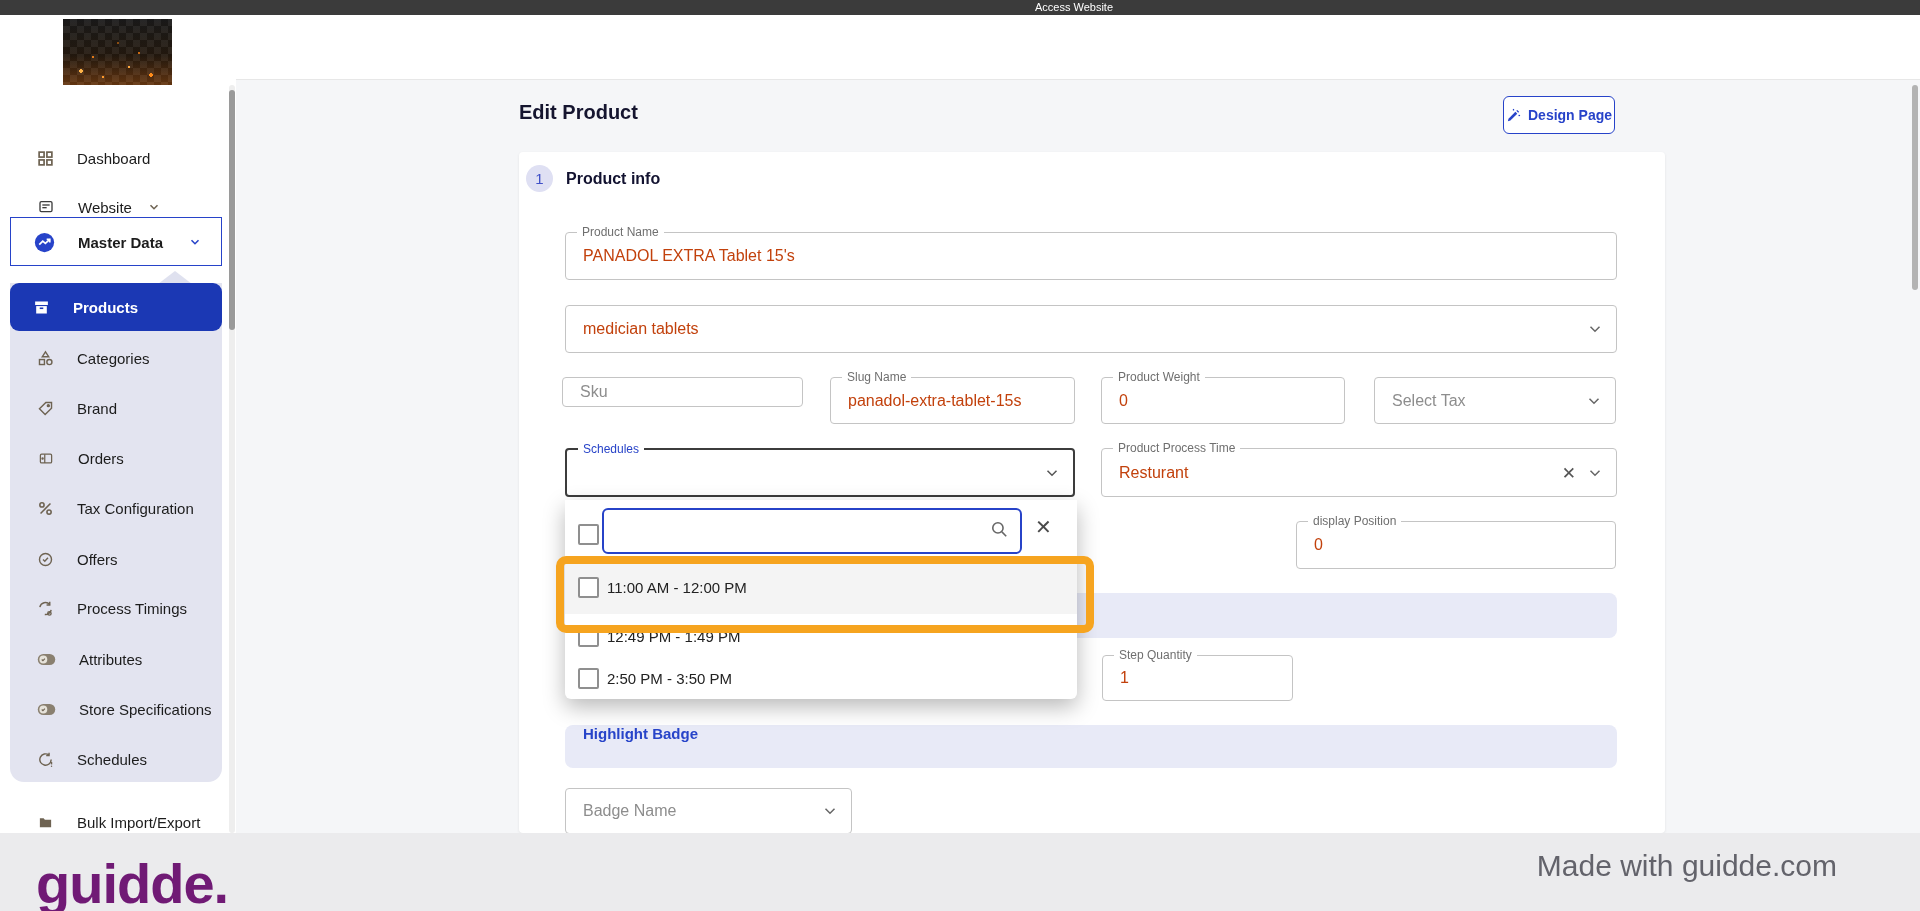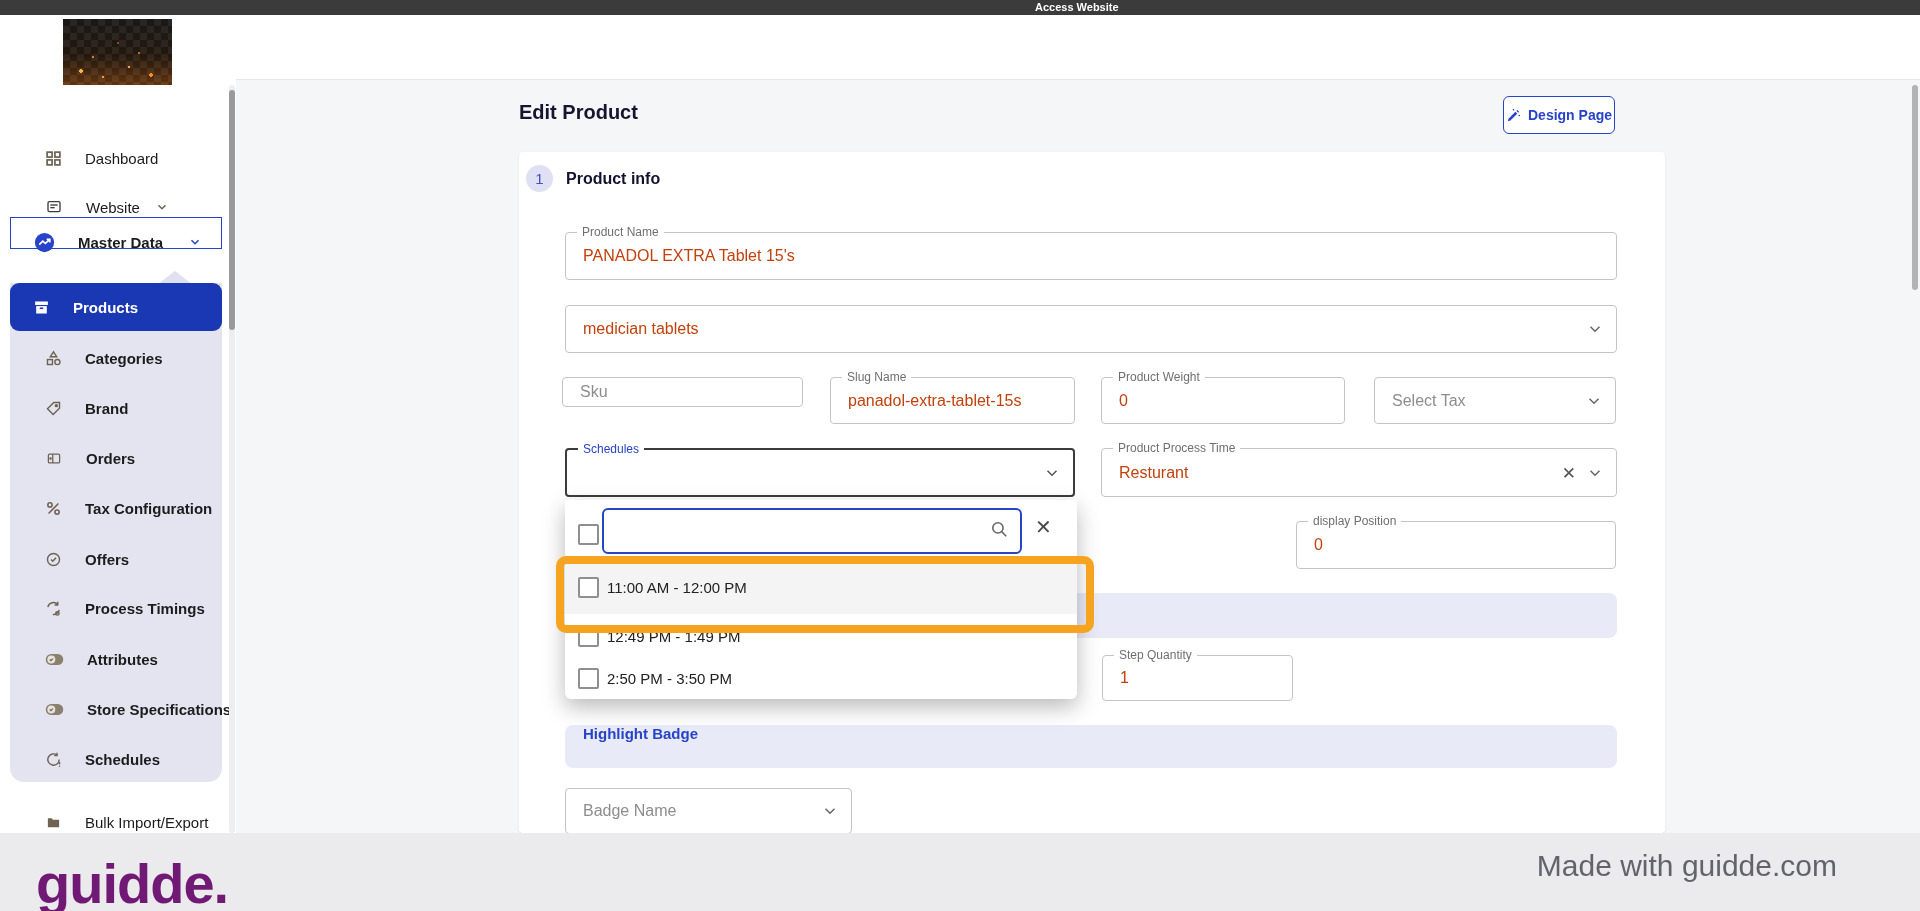--- a/index.html
+++ b/index.html
@@ -5,21 +5,21 @@
   html,body{margin:0;padding:0}
   body{
     width:1920px;height:911px;position:relative;overflow:hidden;
     background:#f5f6f8;font-family:"Liberation Sans",sans-serif;
     -webkit-font-smoothing:antialiased;
   }
   .abs{position:absolute;box-sizing:border-box}
 
   
   #topbar{left:0;top:0;width:1920px;height:15px;background:#3b3b3b;z-index:50}
-  #topbar span{position:absolute;left:1035px;top:1px;color:#fff;font-size:11px;font-weight:bold}
+  #topbar span{position:absolute;left:1035px;top:1px;color:#fff;font-size:11px;font-weight:normal}
 
   
   #header{left:0;top:15px;width:1920px;height:65px;background:#fff;border-bottom:1px solid #e7e7e7;z-index:5}
   #hamburger{left:262px;top:32px;width:18px;height:14px;cursor:pointer}
   #hamburger i{display:block;height:2px;background:#57503f;margin-bottom:3px}
   #balance{left:1588px;top:37px;font-size:17px;font-weight:bold;color:#1f1f1f}
   #share-ic{left:1644px;top:37px}
   #timer-pill{left:1676px;top:30px;width:84px;height:33px;background:#ececec;border:1px solid #d6d6d6;
     border-radius:8px;display:flex;align-items:center;justify-content:center;gap:6px;
     font-size:13px;font-weight:bold;color:#1f1f1f}
@@ -36,31 +36,31 @@
       radial-gradient(3px 3px at 18px 52px,#ffb347 60%,transparent 61%),
       radial-gradient(2px 2px at 40px 58px,#ff9a2a 60%,transparent 61%),
       radial-gradient(2px 2px at 66px 48px,#ffa83d 60%,transparent 61%),
       radial-gradient(3px 3px at 88px 56px,#ff8c1a 60%,transparent 61%),
       radial-gradient(2px 2px at 30px 38px,#e07818 60%,transparent 61%),
       radial-gradient(2px 2px at 76px 34px,#c96a14 60%,transparent 61%),
       radial-gradient(2px 2px at 55px 24px,#8a4d12 60%,transparent 61%),
       repeating-conic-gradient(rgba(70,70,70,.35) 0% 25%, rgba(30,30,30,.35) 0% 50%),
       linear-gradient(#161616 0%,#241405 55%,#843f08 100%);
     background-size:auto,auto,auto,auto,auto,auto,auto,14px 14px,auto;}
-  .nav-item{position:absolute;left:12px;width:236px;height:40px;display:flex;align-items:center;
+  .nav-item{position:absolute;left:4px;width:236px;height:40px;display:flex;align-items:center;
     padding-left:33px;gap:23px;font-size:15px;color:#1c1c1c;cursor:pointer;box-sizing:border-box}
   .nav-item svg{flex:0 0 auto}
-  #master-box{left:10px;top:202px;width:212px;height:32px;border:1.5px solid #2743c9;border-radius:0;background:#fff;cursor:pointer}
+  #master-box{left:10px;top:202px;width:212px;height:49px;border:1.5px solid #2743c9;border-radius:0;background:#fff;cursor:pointer}
   #master-box .nav-item{left:0;top:4px;font-weight:bold}
   #submenu-bg{left:10px;top:268px;width:212px;height:499px;background:#e3e4f0;border-radius:0 0 14px 14px}
   #submenu-caret{left:158px;top:256px;width:0;height:0;border-left:17px solid transparent;
     border-right:17px solid transparent;border-bottom:13px solid #dfe1ef}
   #item-products{left:10px;top:268px;width:212px;height:48px;background:#1b38b4;border-radius:9px;
     color:#fff;font-weight:bold;padding-left:23px;gap:23px}
-  .sub-item{font-weight:700}
+  .sub-item{font-weight:400}
   #sb-scroll-track{left:229px;top:70px;width:6px;height:748px;background:#eeeeee;border-radius:3px}
   #sb-scroll-thumb{left:229px;top:75px;width:6px;height:240px;background:#9a9a9a;border-radius:3px}
 
   
   #page-title{left:519px;top:101px;font-size:20px;font-weight:bold;color:#15152f}
   #design-btn{left:1503px;top:96px;width:112px;height:38px;background:#fff;border:1px solid #2743c9;
     border-radius:6px;color:#2743c9;font-size:14px;font-weight:bold;display:flex;align-items:center;
     justify-content:center;gap:7px;cursor:pointer}
   #main-scroll-thumb{left:1912px;top:85px;width:6px;height:205px;background:#b3b3b3;border-radius:3px;z-index:6}
 

